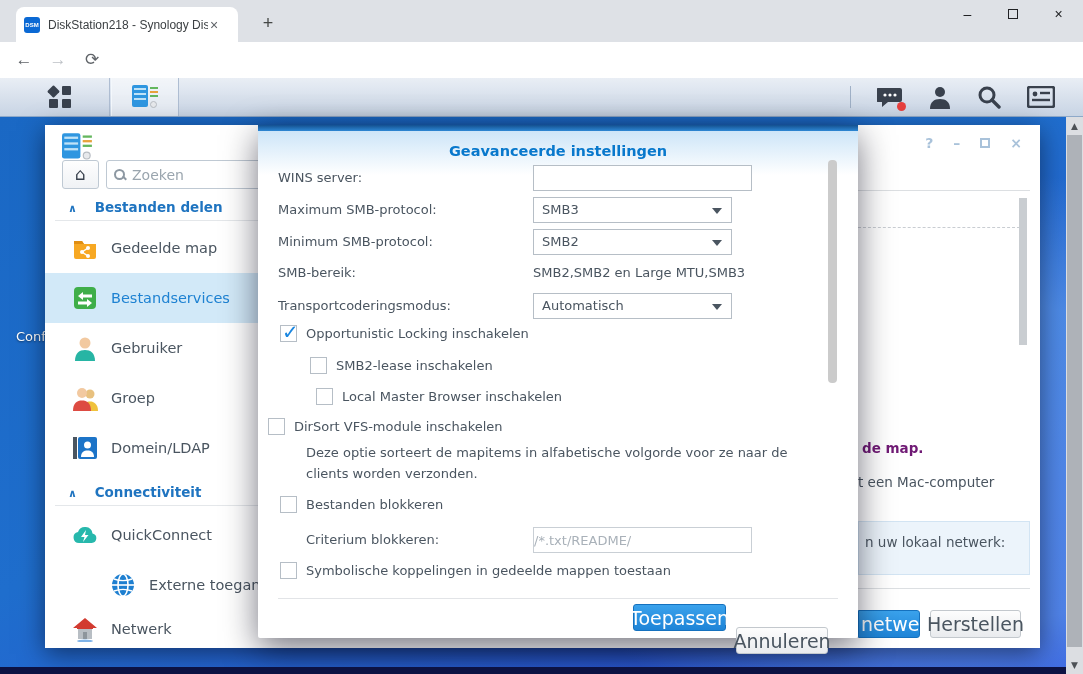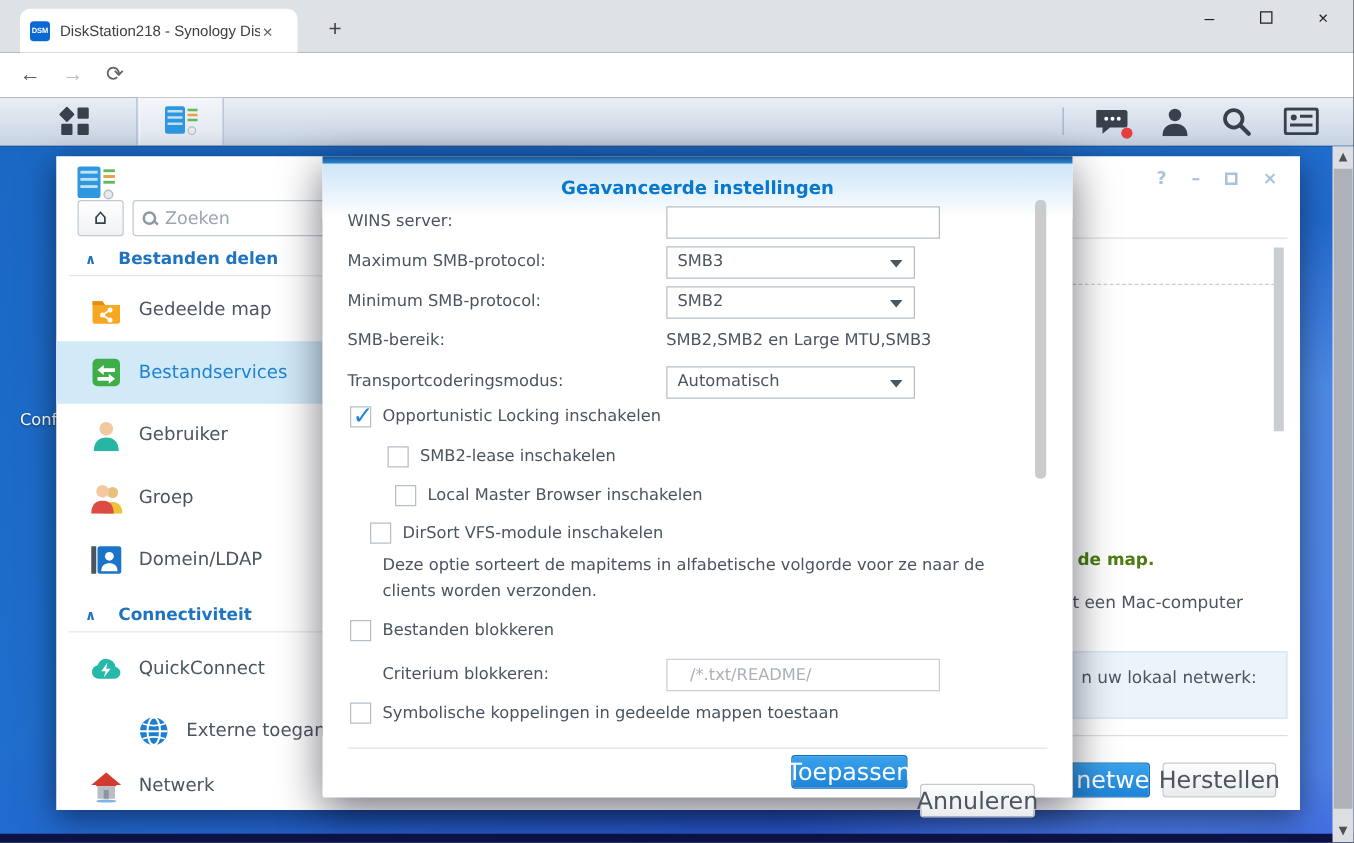--- a/index.html
+++ b/index.html
@@ -71,37 +71,37 @@
   .navitem { position:absolute; left:0; width:213px; height:50px; display:flex; align-items:center; }
   .navitem .ico { margin-left:27px; width:26px; height:26px; flex:0 0 26px; }
   .navitem .lbl { margin-left:13px; font-size:14.5px; color:#4a5560; white-space:nowrap; }
   .navitem.sel { background:#d2e9f8; }
   .navitem.sel .lbl { color:#1e82d2; }
 
   
   .frag-line { position:absolute; border-top:1px solid #dcdfe2; }
   .frag-dash { position:absolute; border-top:1px dashed #c9cdd2; }
   .bg-scroll { position:absolute; left:974px; top:73px; width:8px; height:147px; background:#c9cdd1; }
-  .frag-link { position:absolute; left:817px; top:315px; color:#4d7c0f; font-weight:bold; font-size:13.5px; }
+  .frag-link { position:absolute; left:817px; top:315px; color:#701a75; font-weight:bold; font-size:13.5px; }
   .frag-text { position:absolute; left:813px; top:349px; color:#4a5560; font-size:13.5px; }
   .frag-info { position:absolute; left:813px; top:396px; width:172px; height:54px; background:#ecf4fb; border:1px solid #d2e4f3; }
   .frag-info span { display:block; margin:12px 0 0 6px; color:#4a5560; font-size:13.5px; }
   .btn { display:flex; align-items:center; justify-content:center; font-size:19px; border-radius:3px; }
   .btn.blue { background:linear-gradient(#3aa2ec,#1e84d7); border:1px solid #1571be; color:#fff; }
   .btn.gray { background:linear-gradient(#fdfdfd,#e9ebee); border:1px solid #c3c8cd; color:#4a5560; }
   .frag-apply { position:absolute; left:813px; top:485px; width:62px; height:28px; border-radius:0 3px 3px 0; justify-content:flex-start; padding-left:2px; }
   .frag-restore { position:absolute; left:885px; top:485px; width:91px; height:28px; }
 
   
   .dialog { position:absolute; left:258px; top:125px; width:600px; height:513px; background:#fff; box-shadow:0 10px 34px rgba(0,0,20,.55); border-radius:0 0 2px 2px; }
   .dlg-topstrip { position:absolute; left:0; top:0; width:600px; height:6px; background:linear-gradient(#14508f,#2d87d4); }
   .dlg-header { position:absolute; left:0; top:6px; width:600px; height:44px; background:linear-gradient(#cde5f8,#ffffff); }
   .dlg-title { text-align:center; padding-top:12px; color:#0878cc; font-weight:bold; font-size:14.5px; }
   .dlg-label { position:absolute; left:20px; font-size:13px; color:#4a5560; line-height:26px; }
-  .dlg-input { position:absolute; left:275px; width:219px; height:26px; border:1px solid #b6bec6; background:#fff; font-family:"DejaVu Sans",sans-serif; font-size:13px; color:#4a5560; padding:0 18px; }
+  .dlg-input { position:absolute; left:275px; width:219px; height:26px; border:1px solid #b6bec6; background:#fff; font-family:"DejaVu Sans",sans-serif; font-size:13px; color:#4a5560; padding:0 0; }
   .dlg-input::placeholder { color:#a9b1b9; }
   .dlg-select { position:absolute; left:275px; width:199px; height:26px; border:1px solid #b6bec6; background:#fff; font-size:13px; color:#4a5560; line-height:24px; padding-left:8px; }
   .dlg-select .arrow { position:absolute; right:9px; top:10px; width:0; height:0; border-left:5px solid transparent; border-right:5px solid transparent; border-top:6px solid #4a5560; }
   .dlg-static { position:absolute; left:275px; font-size:13px; color:#4a5560; line-height:26px; }
   .cbrow { position:absolute; display:flex; align-items:flex-start; }
   .cb { width:17px; height:17px; border:1px solid #b6bec6; background:#fff; position:relative; flex:0 0 17px; }
   .cb.checked::after { content:"✓"; position:absolute; left:1px; top:-6px; color:#1a86e0; font-size:20px; font-weight:bold; }
   .cbrow .cblbl { margin-left:9px; font-size:13px; color:#4a5560; line-height:18px; white-space:nowrap; }
   .dlg-desc { position:absolute; left:48px; top:318px; width:505px; font-size:13px; color:#4a5560; line-height:1.6; }
   .dlg-footline { position:absolute; left:20px; top:473px; width:560px; border-top:1px solid #e2e4e7; }
@@ -375,21 +375,21 @@
       <span class="cblbl">Opportunistic Locking inschakelen</span>
     </div>
     <div class="cbrow" style="left:52px; top:232px;">
       <span class="cb"></span>
       <span class="cblbl">SMB2-lease inschakelen</span>
     </div>
     <div class="cbrow" style="left:22px; top:263px;margin-left:36px;">
       <span class="cb"></span>
       <span class="cblbl">Local Master Browser inschakelen</span>
     </div>
-    <div class="cbrow" style="left:38px; top:293px;">
+    <div class="cbrow" style="left:10px; top:293px;">
       <span class="cb"></span>
       <span class="cblbl">DirSort VFS-module inschakelen</span>
     </div>
 
     <div class="dlg-desc">Deze optie sorteert de mapitems in alfabetische volgorde voor ze naar de clients worden verzonden.</div>
 
     <div class="cbrow" style="left:22px; top:371px;">
       <span class="cb"></span>
       <span class="cblbl">Bestanden blokkeren</span>
     </div>

